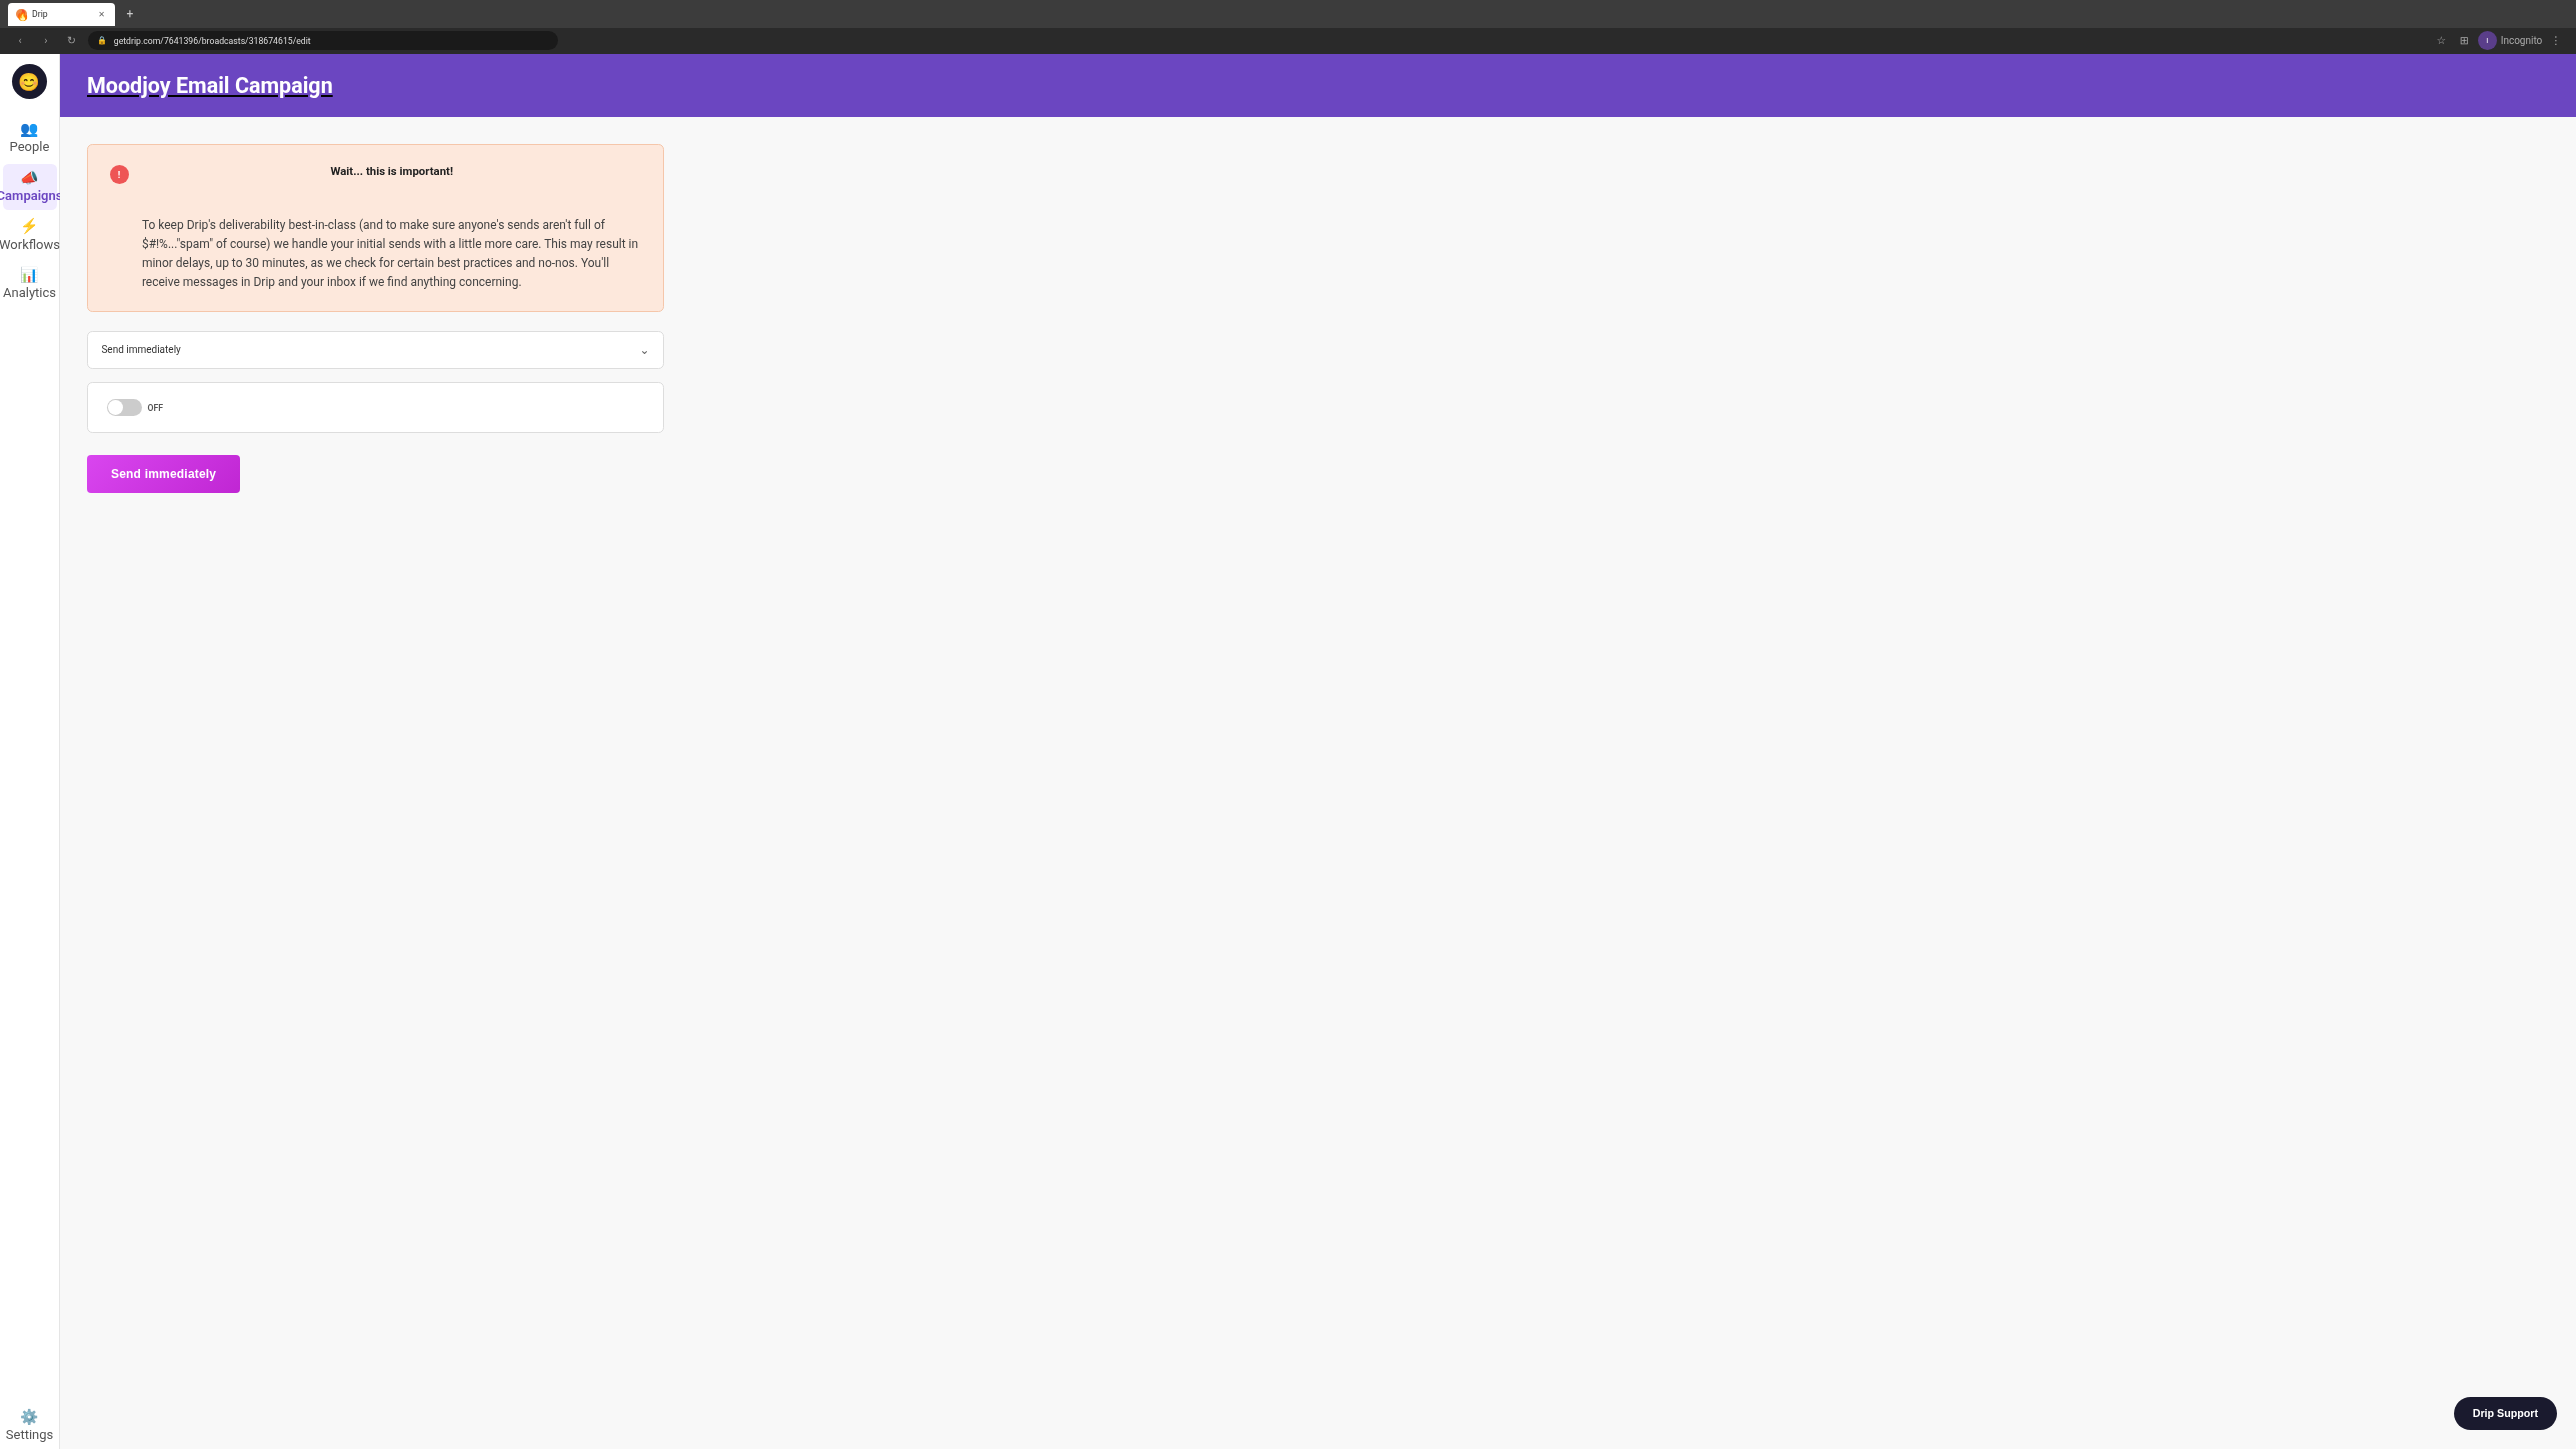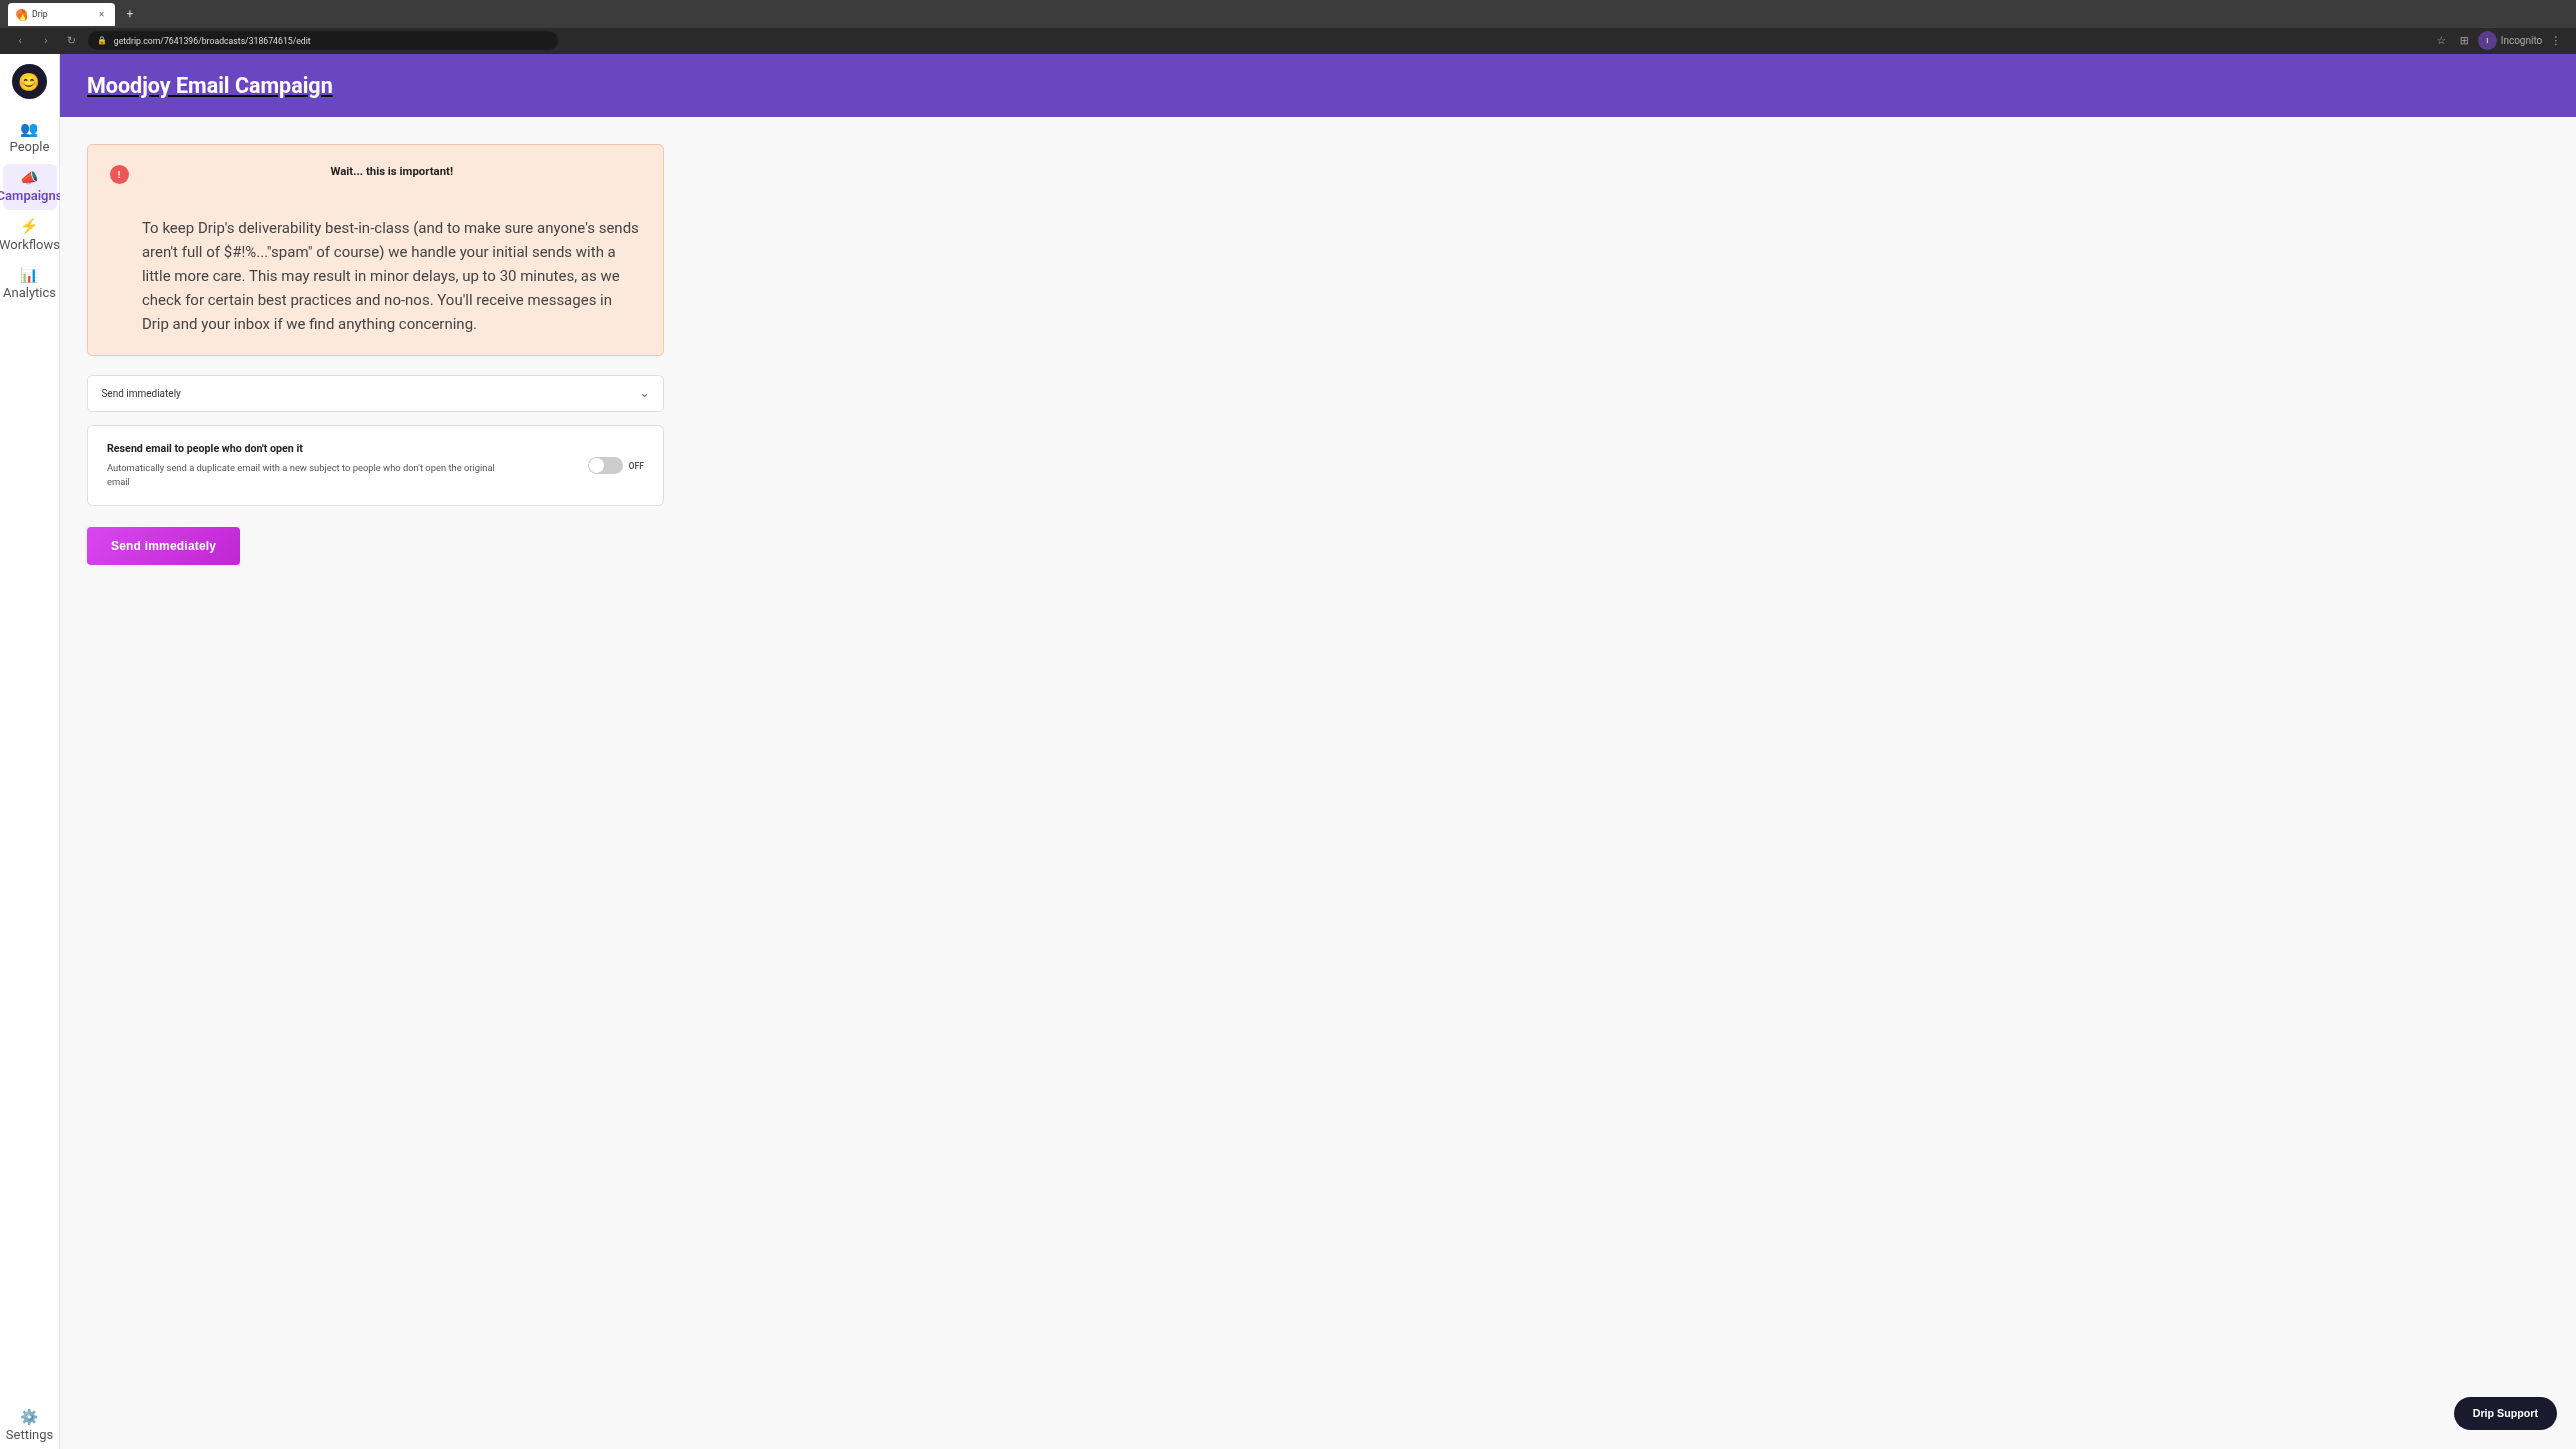--- a/index.html
+++ b/index.html
@@ -258,21 +258,21 @@
     }
     .warning-content {}
     .warning-title {
       font-size: 11.4px;
       font-weight: 700;
       color: #222;
       margin-bottom: 6.7px;
       text-align: center;
     }
     .warning-text {
-      font-size: 15px;
+      font-size: 12px;
       color: #444;
       line-height: 1.6;
       margin-top: 38px;
     }
 
     
     .schedule-dropdown {
       max-width: 577px;
       background: #fff;
       border: 0.7px solid #ddd;
@@ -458,24 +458,20 @@
       </div>
 
       
       <div class="schedule-dropdown">
         <span class="schedule-value">Send immediately</span>
         <span class="dropdown-chevron">⌄</span>
       </div>
 
       
       <div class="resend-card">
-        <div class="resend-info">
-          <div class="resend-title">Resend email to people who don't open it</div>
-          <div class="resend-desc">Automatically send a duplicate email with a new subject to people who don't open the original email</div>
-        </div>
         <div class="toggle-wrapper">
           <div class="toggle-track">
             <div class="toggle-thumb"></div>
           </div>
           <span class="toggle-label">OFF</span>
         </div>
       </div>
 
       
       <button class="send-btn">

